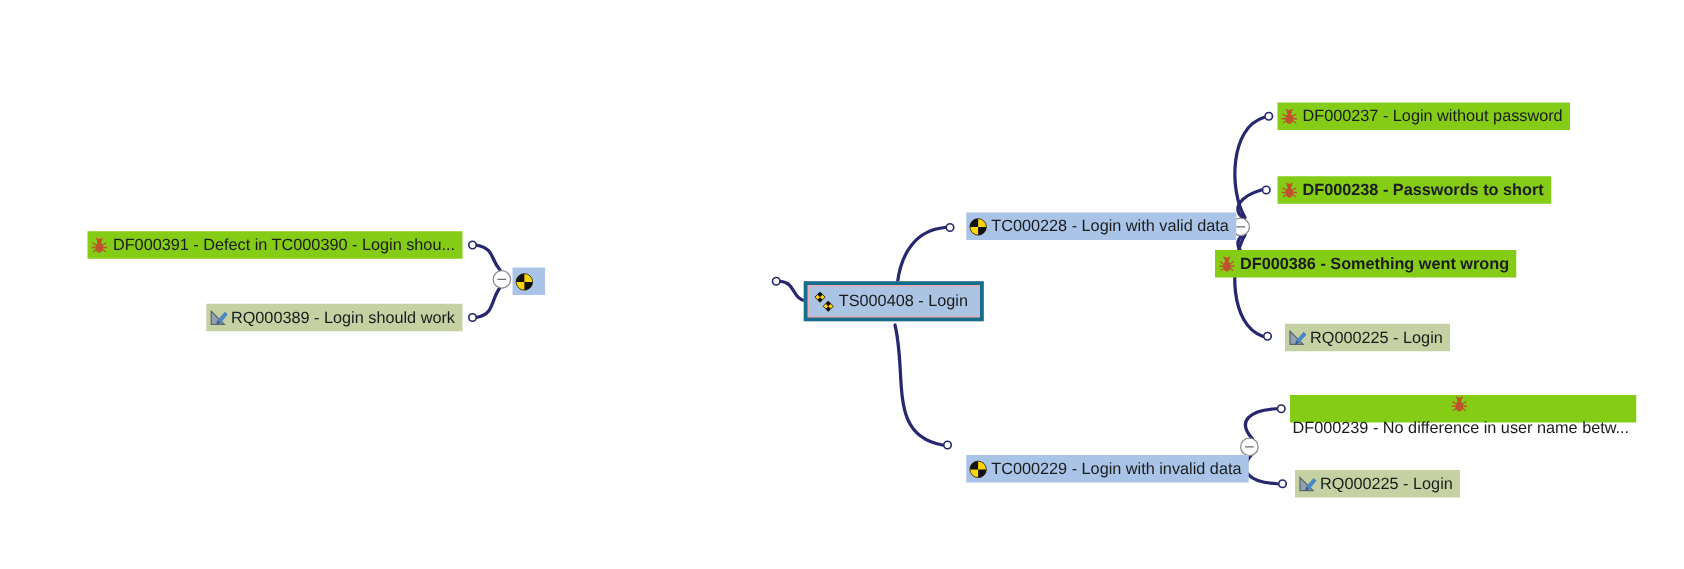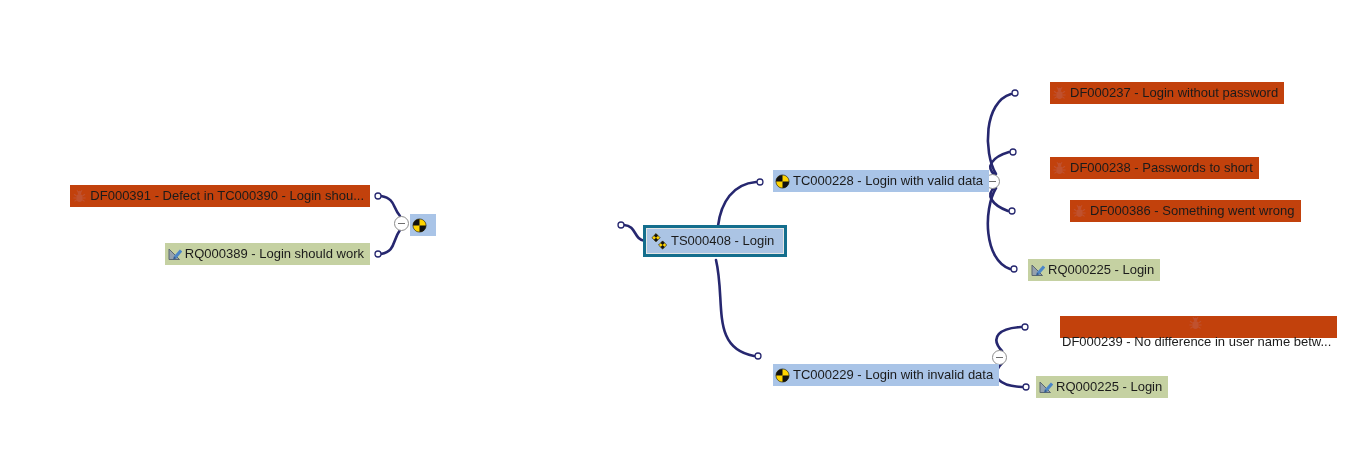--- a/index.html
+++ b/index.html
@@ -14,27 +14,27 @@
   .node{
     position:absolute;
     display:inline-flex;align-items:center;
     height:22px;line-height:22px;
     padding:0 6px 0 2px;
     font-size:13px;color:#1b1b1b;
     white-space:nowrap;
     cursor:default;
   }
   .node .ni{width:15px;height:15px;margin-right:3px;flex:none;display:block;}
-  .defect{background:#c2410c;margin-left:28px;}
+  .defect{background:#84cc16;}
   .requirement{background:#c5d1a2;}
   .testcase{background:#a9c4e7;}
   .root-outer{
     position:absolute;
     border:3px solid #146e8d;
-    background:#e5e5e5;
+    background:#fca5a5;
     padding:1px;
   }
   .root-inner{
     display:flex;align-items:center;
     background:#abc4e4;
     height:24px;line-height:24px;
     padding:0 9px 0 4px;
     font-size:13px;color:#1b1b1b;
     white-space:nowrap;
   }
@@ -175,39 +175,39 @@
           <path d="M12.6 12.4 L10.2 10.8"></path>
         <path d="M6 3 L5 1.2"></path>
           <path d="M9 3 L10 1.2"></path>
       </g>
       <circle cx="7.5" cy="3.7" r="1.9" fill="#c0512e"></circle>
       <ellipse cx="7.5" cy="9" rx="3.2" ry="4.1" fill="#c0512e"></ellipse>
     </svg>
     <span>DF000237 - Login without password</span>
   </div>
 
-  <div class="node defect" style="left:1022px;top:157px;">
+  <div class="node defect" style="left:1022px;top:141px;font-weight:bold;">
     <svg class="ni" viewBox="0 0 15 15">
       <g stroke="#c0512e" stroke-width="1.1" fill="none">
         <path d="M2 5.2 L4.6 7"></path>
           <path d="M1.4 9 L4.4 9"></path>
           <path d="M2.4 12.4 L4.8 10.8"></path>
         <path d="M13 5.2 L10.4 7"></path>
           <path d="M13.6 9 L10.6 9"></path>
           <path d="M12.6 12.4 L10.2 10.8"></path>
         <path d="M6 3 L5 1.2"></path>
           <path d="M9 3 L10 1.2"></path>
       </g>
       <circle cx="7.5" cy="3.7" r="1.9" fill="#c0512e"></circle>
       <ellipse cx="7.5" cy="9" rx="3.2" ry="4.1" fill="#c0512e"></ellipse>
     </svg>
     <span>DF000238 - Passwords to short</span>
   </div>
 
-  <div class="node defect" style="left:1042px;top:200px;">
+  <div class="node defect" style="left:972px;top:200px;font-weight:bold;">
     <svg class="ni" viewBox="0 0 15 15">
       <g stroke="#c0512e" stroke-width="1.1" fill="none">
         <path d="M2 5.2 L4.6 7"></path>
           <path d="M1.4 9 L4.4 9"></path>
           <path d="M2.4 12.4 L4.8 10.8"></path>
         <path d="M13 5.2 L10.4 7"></path>
           <path d="M13.6 9 L10.6 9"></path>
           <path d="M12.6 12.4 L10.2 10.8"></path>
         <path d="M6 3 L5 1.2"></path>
           <path d="M9 3 L10 1.2"></path>

